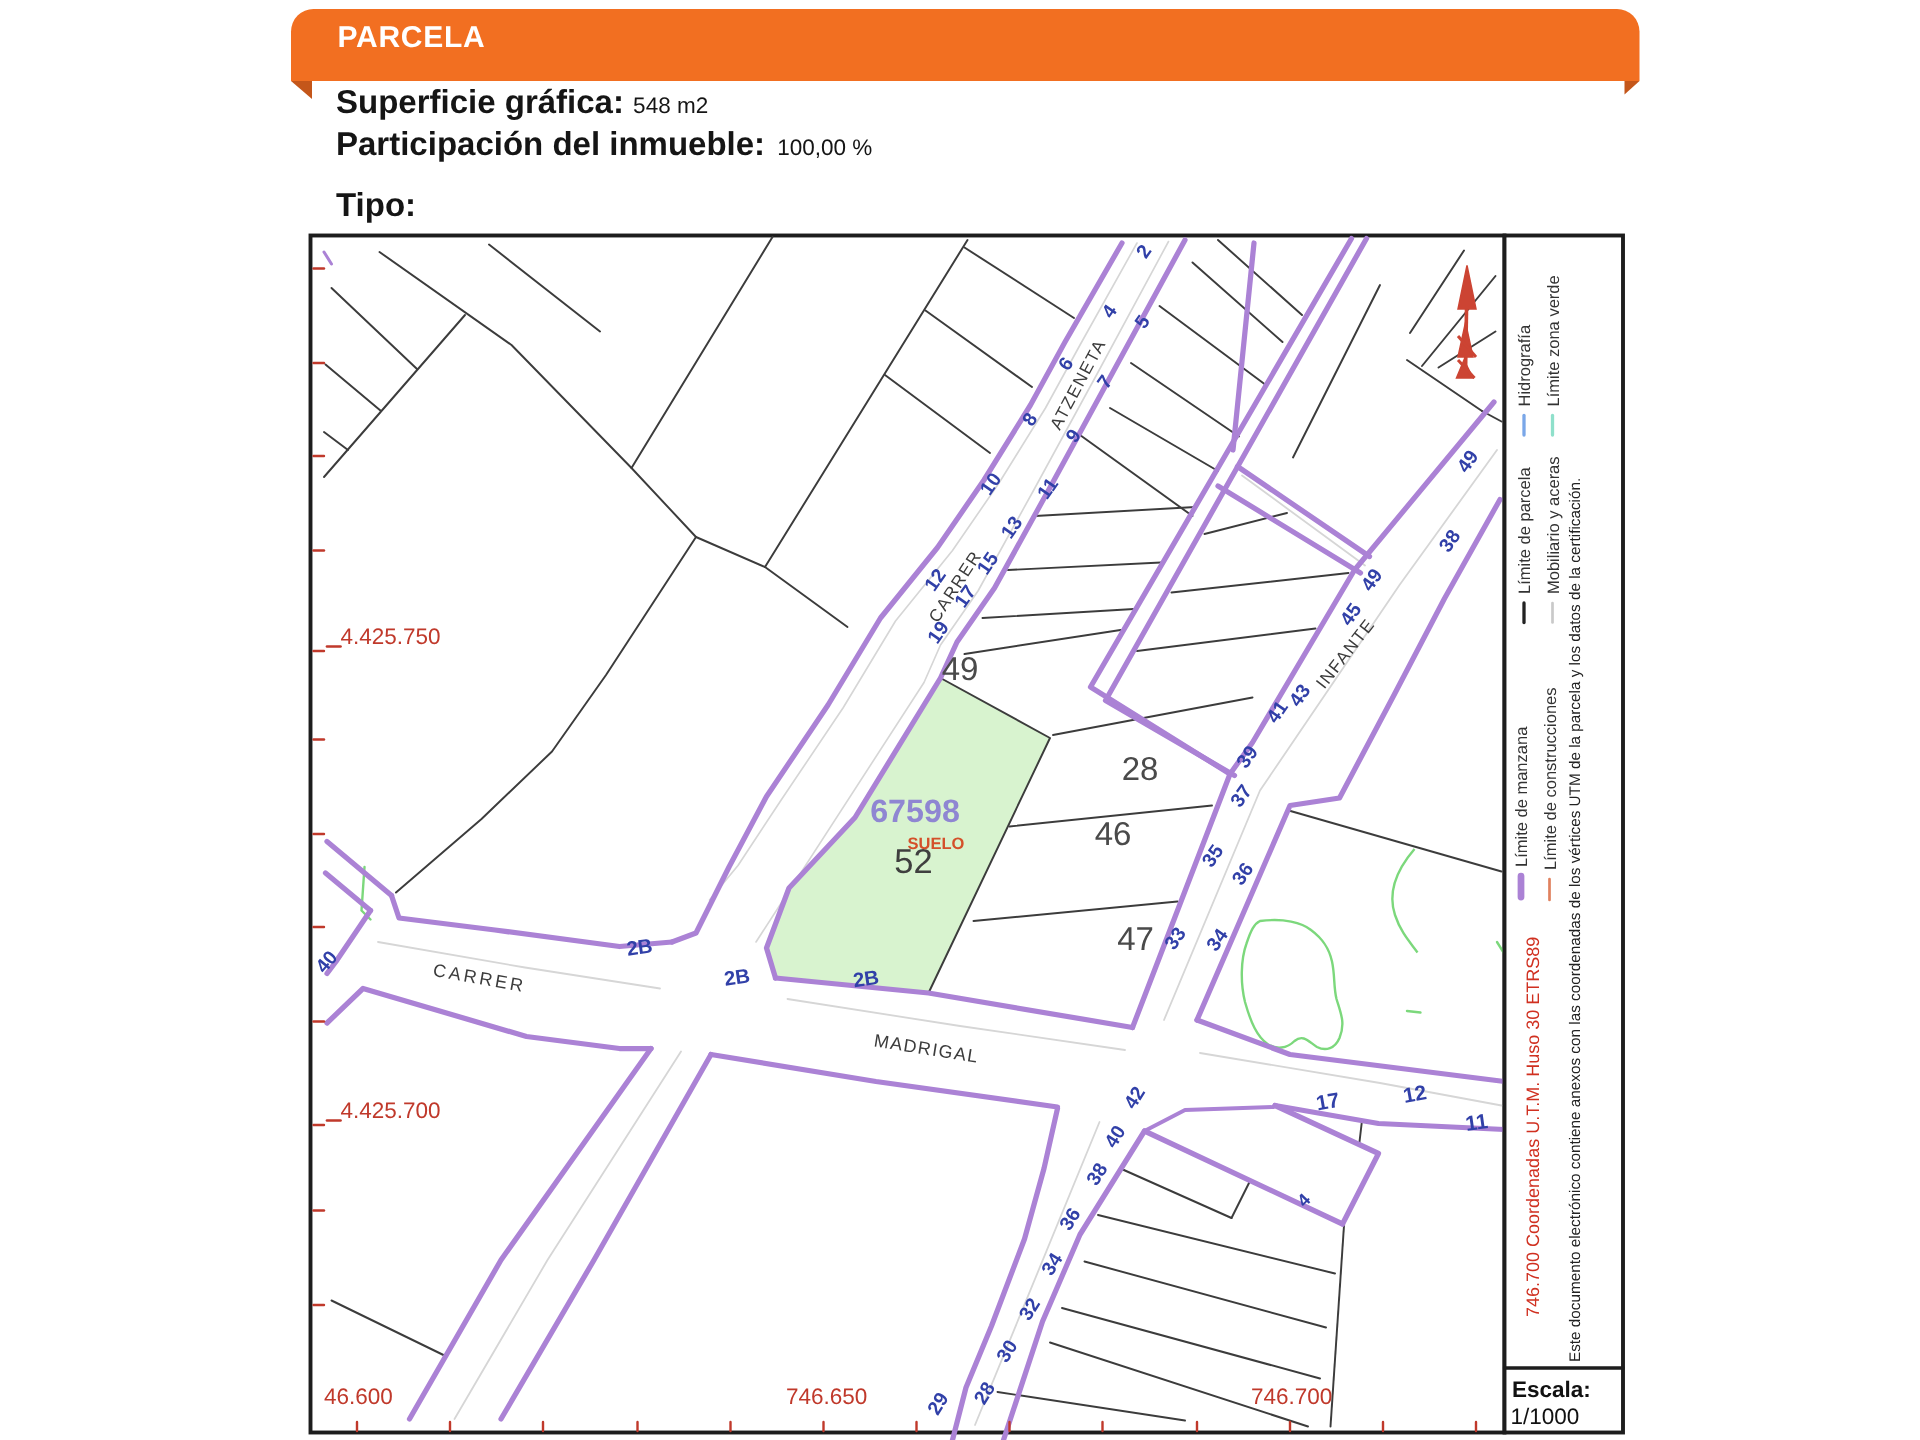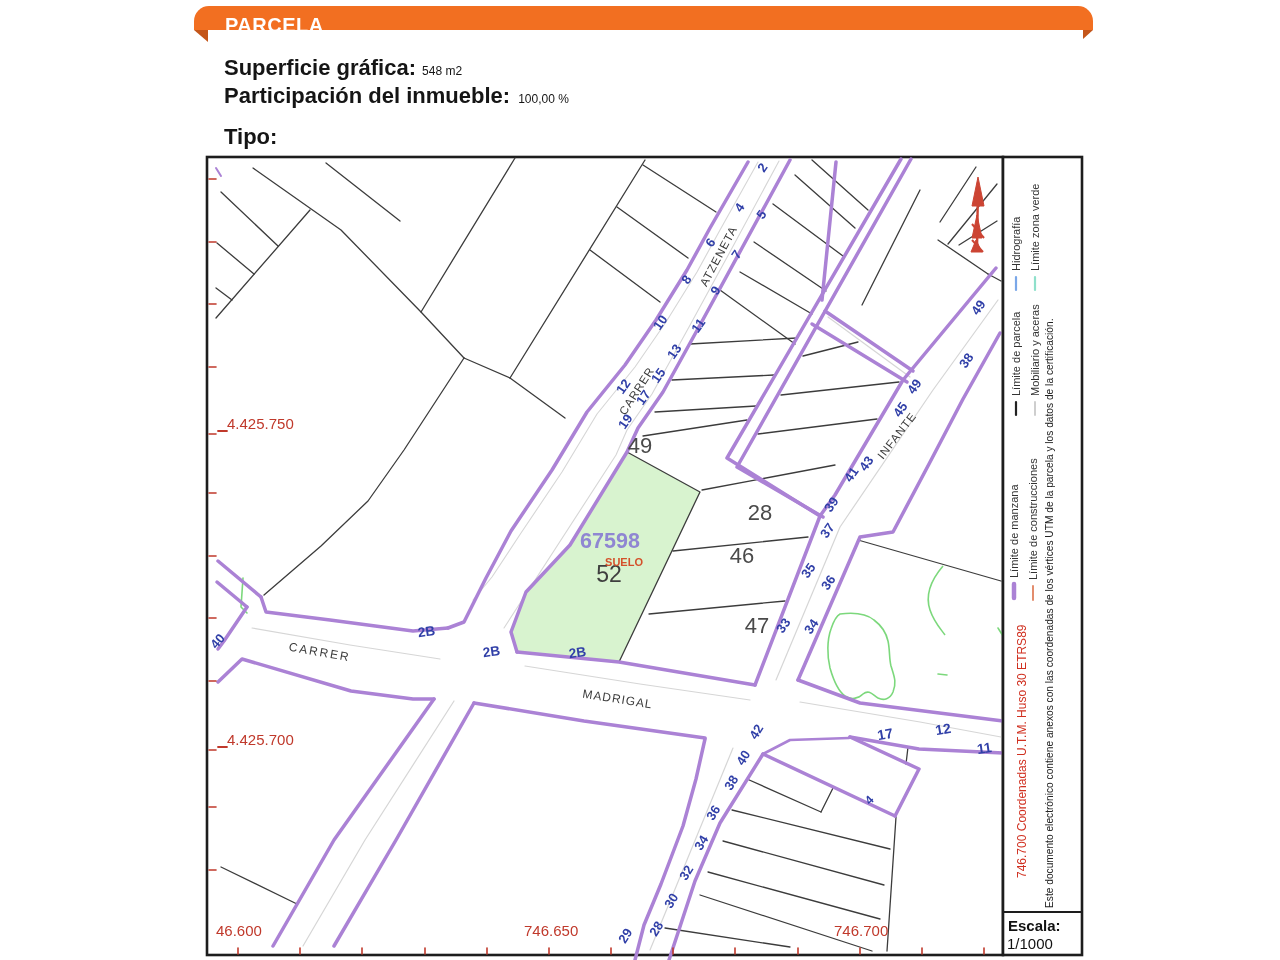--- a/index.html
+++ b/index.html
@@ -1,22 +1,22 @@
 <!DOCTYPE html>
 <html><head><meta charset="utf-8">
 <style>
 html,body{margin:0;padding:0;background:#ffffff;width:1280px;height:960px;overflow:hidden;}
 *{box-sizing:border-box;font-family:"Liberation Sans",sans-serif;}
 #page{position:relative;width:1280px;height:960px;background:#fff;}
-#ribbon{position:absolute;left:194px;top:6px;width:899px;height:24px;background:#f26f21;border-radius:15px 15px 0 0;}
+#ribbon{position:absolute;left:194px;top:6px;width:899px;height:48px;background:#f26f21;border-radius:15px 15px 0 0;}
 #ribbon .tl{position:absolute;left:0;bottom:-12px;width:0;height:0;border-top:12px solid #c4561a;border-left:14px solid transparent;}
 #ribbon .tr{position:absolute;right:0;bottom:-9px;width:0;height:0;border-top:9px solid #c4561a;border-right:10px solid transparent;}
 #ribbon span{position:absolute;left:31px;top:8px;color:#fff;font-size:20px;font-weight:bold;letter-spacing:0.5px;}
 .hline{position:absolute;color:#151515;font-size:22px;font-weight:bold;white-space:nowrap;}
-.hval{font-size:12px;font-weight:normal;}
+.hval{font-size:15px;font-weight:normal;}
 svg{position:absolute;left:0;top:0;}
 </style></head>
 <body>
 <div id="page">
 <div id="ribbon">
       <div class="tl"></div>
       <div class="tr"></div>
       <span>PARCELA</span>
     </div>
 <div class="hline" style="left:224px;top:55px;">Superficie gráfica: <span class="hval" style="margin-left:0px;">548 m2</span></div>

